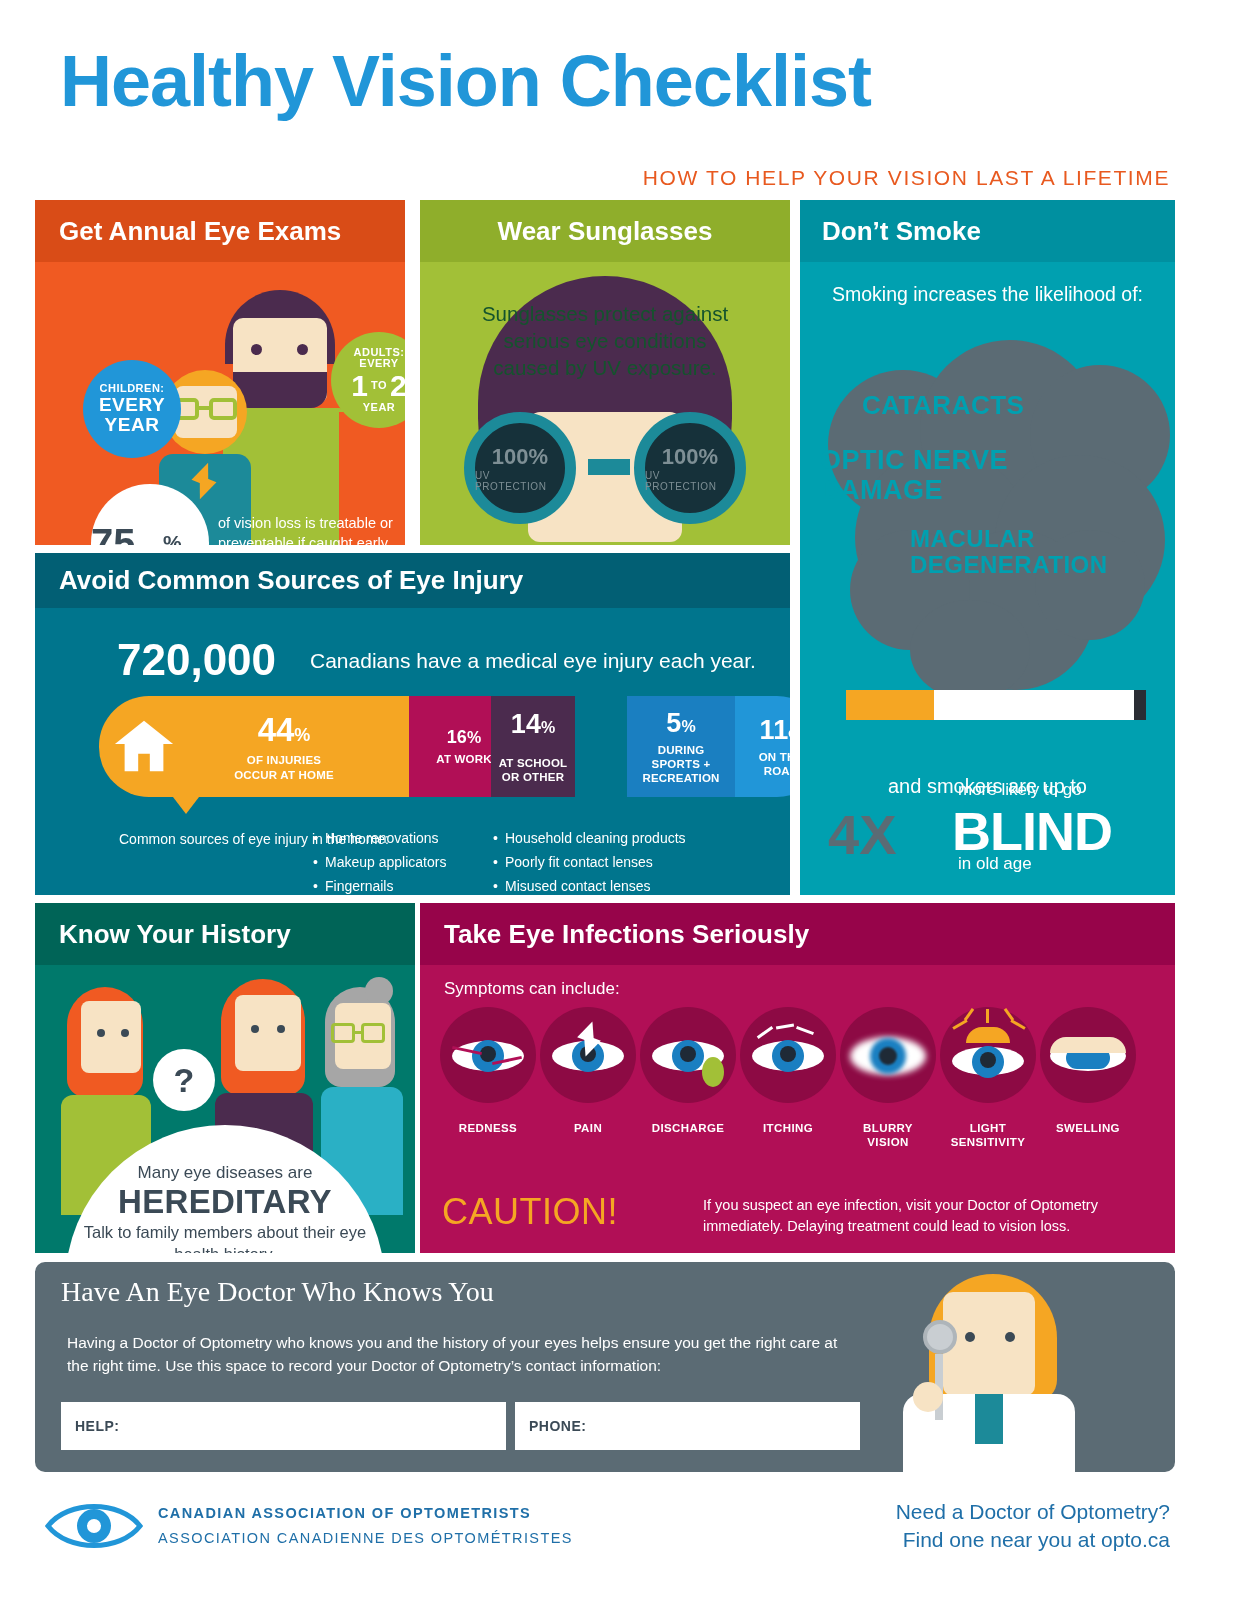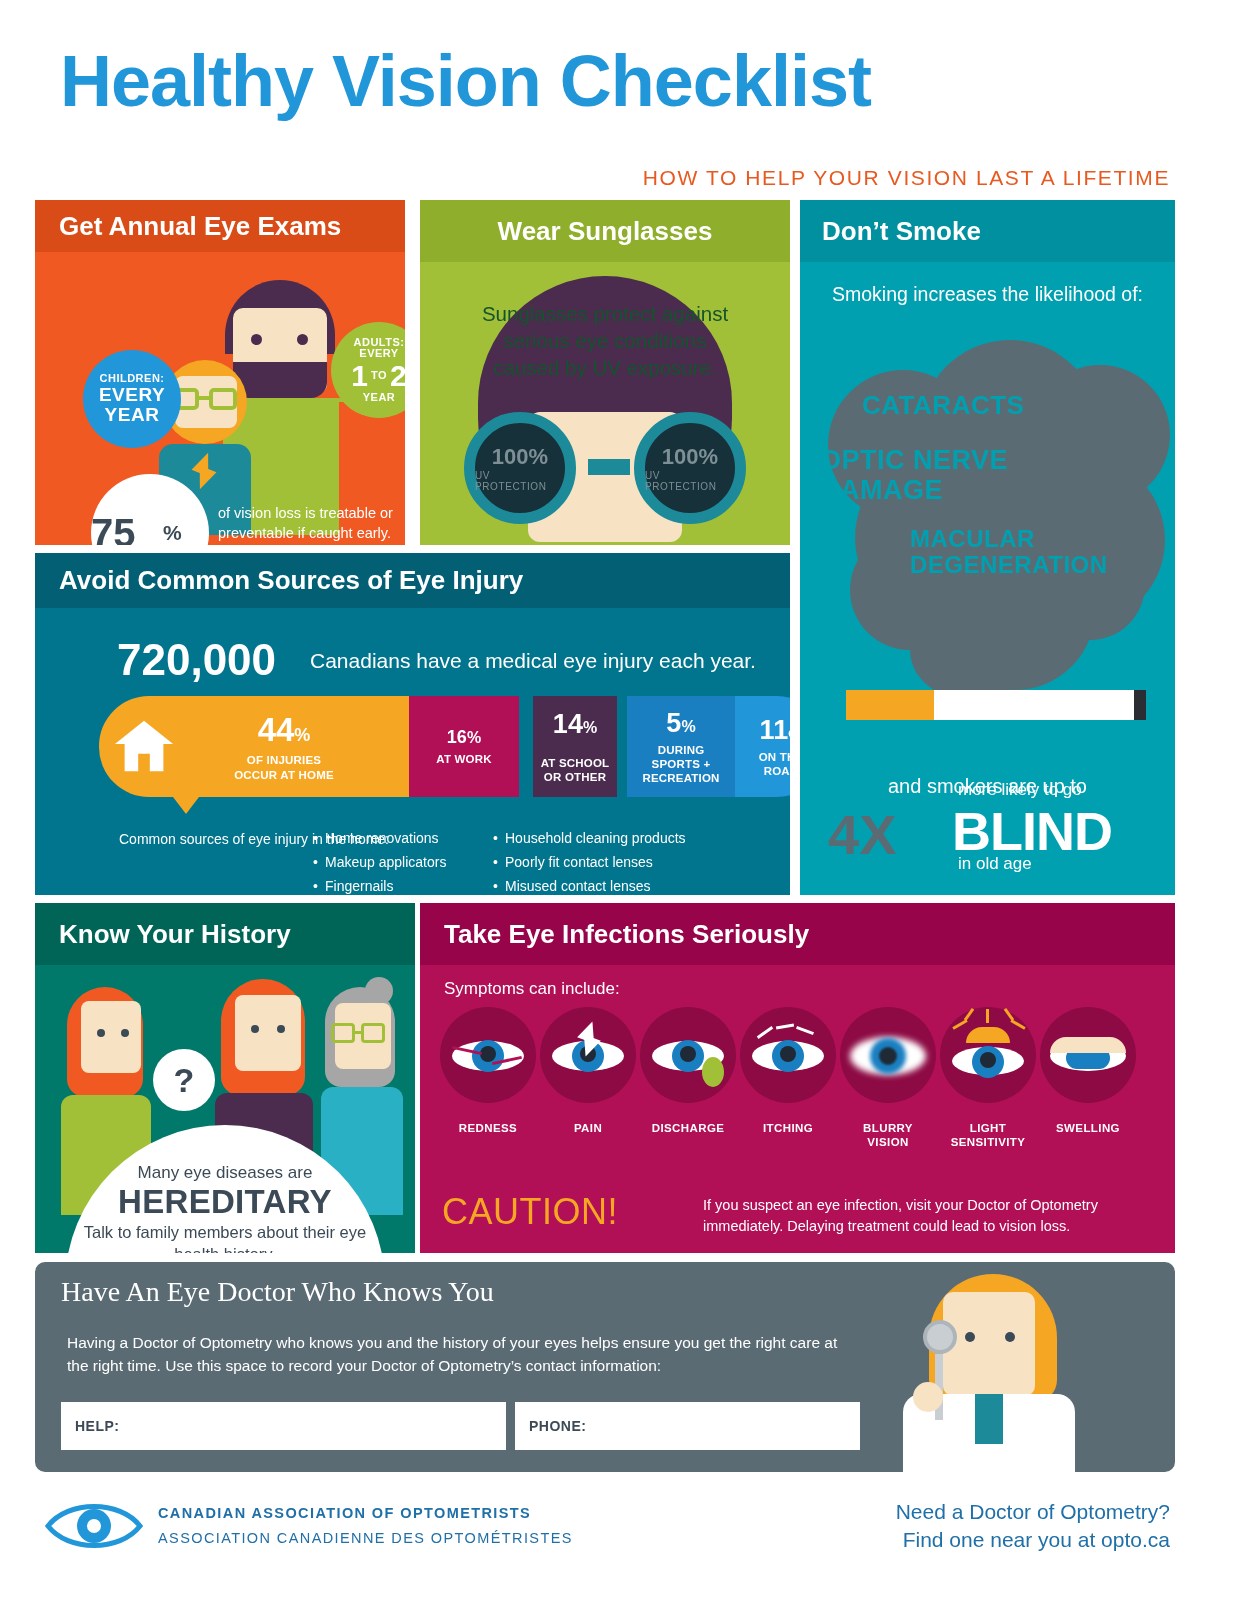--- a/index.html
+++ b/index.html
@@ -23,21 +23,21 @@
   }
 
   
   .panel { position:absolute; overflow:hidden; }
   .panel-head {
     font-size:26px; font-weight:bold; color:#ffffff;
   }
 
   
   #eye-exams { left:35px; top:200px; width:370px; height:345px; background:#f05a22; }
-  #eye-exams .hdr { background:#d94c17; height:52px; display:flex; align-items:center; padding-left:24px;}
+  #eye-exams .hdr { background:#d94c17; height:62px; display:flex; align-items:center; padding-left:24px;}
   #eye-exams .art { position:relative; height:283px; }
 
   .blue-bubble {
     position:absolute; border-radius:50%; background:#2196d8; color:#fff;
     display:flex; flex-direction:column; align-items:center; justify-content:center;
     text-align:center; line-height:1.05;
   }
   .green-bubble {
     position:absolute; border-radius:50%; background:#a2c037; color:#fff;
     display:flex; flex-direction:column; align-items:center; justify-content:center;
@@ -312,21 +312,21 @@
     <div class="pointer"></div>
 
     <div class="bar" style="left:374px;width:110px;background:#b10f56;">
       <div style="display:flex;align-items:baseline;">
         <span class="pc" style="font-size:18px;">16</span>
         <span style="font-size:16px;font-weight:bold;">%</span>
       </div>
       <div class="lab" style="white-space:pre-line;">AT WORK</div>
     </div>
 
-    <div class="bar" style="left:498px;width:84px;background:#4b2b4e;gap:12px;">
+    <div class="bar" style="left:456px;width:84px;background:#4b2b4e;gap:12px;">
       <div style="display:flex;align-items:baseline;">
         <span class="pc" style="font-size:27px;">14</span>
         <span style="font-size:16px;font-weight:bold;">%</span>
       </div>
       <div class="lab" style="white-space:pre-line;">AT SCHOOL
 OR OTHER</div>
     </div>
 
     <div class="bar" style="left:592px;width:108px;background:#1a7fc1;">
       <div style="display:flex;align-items:baseline;">

